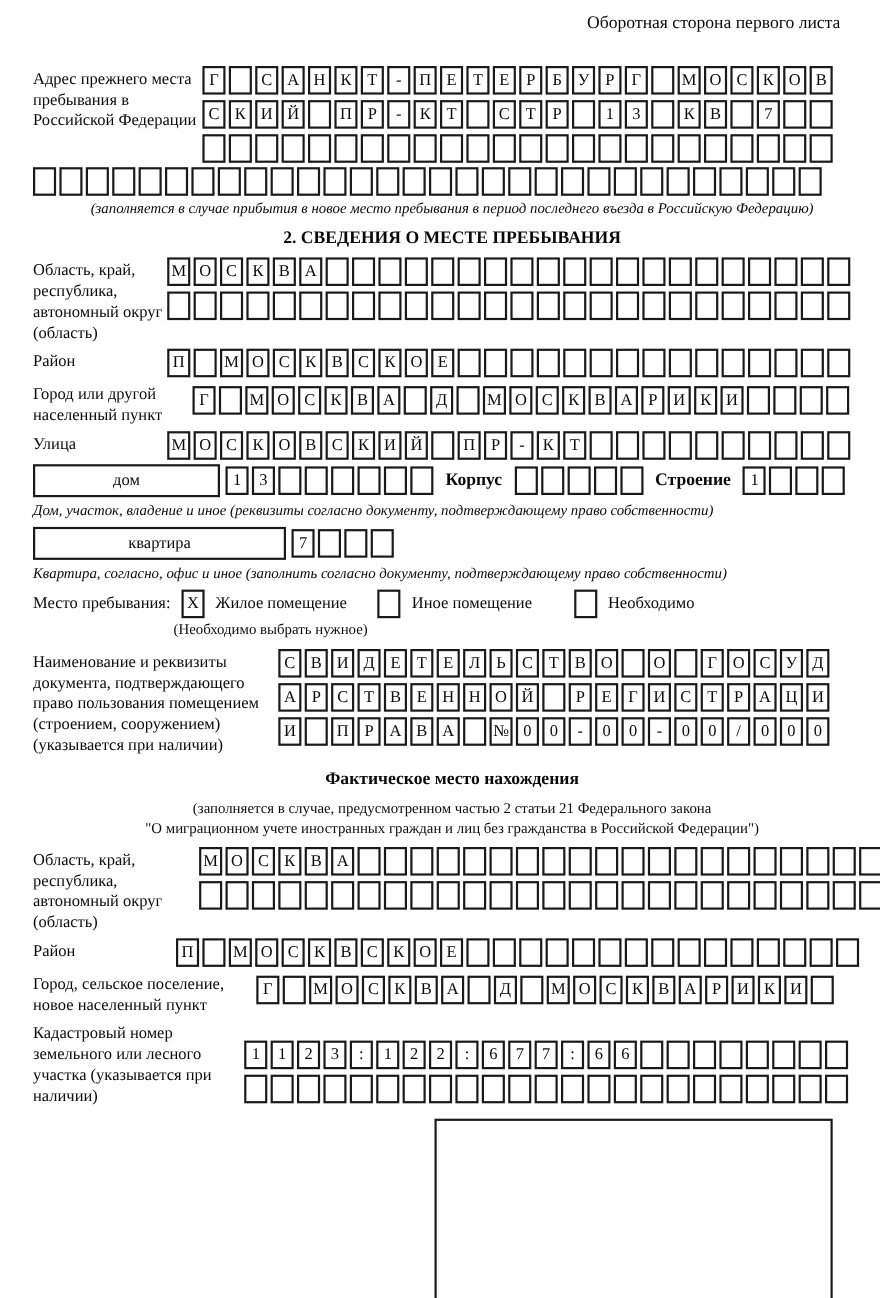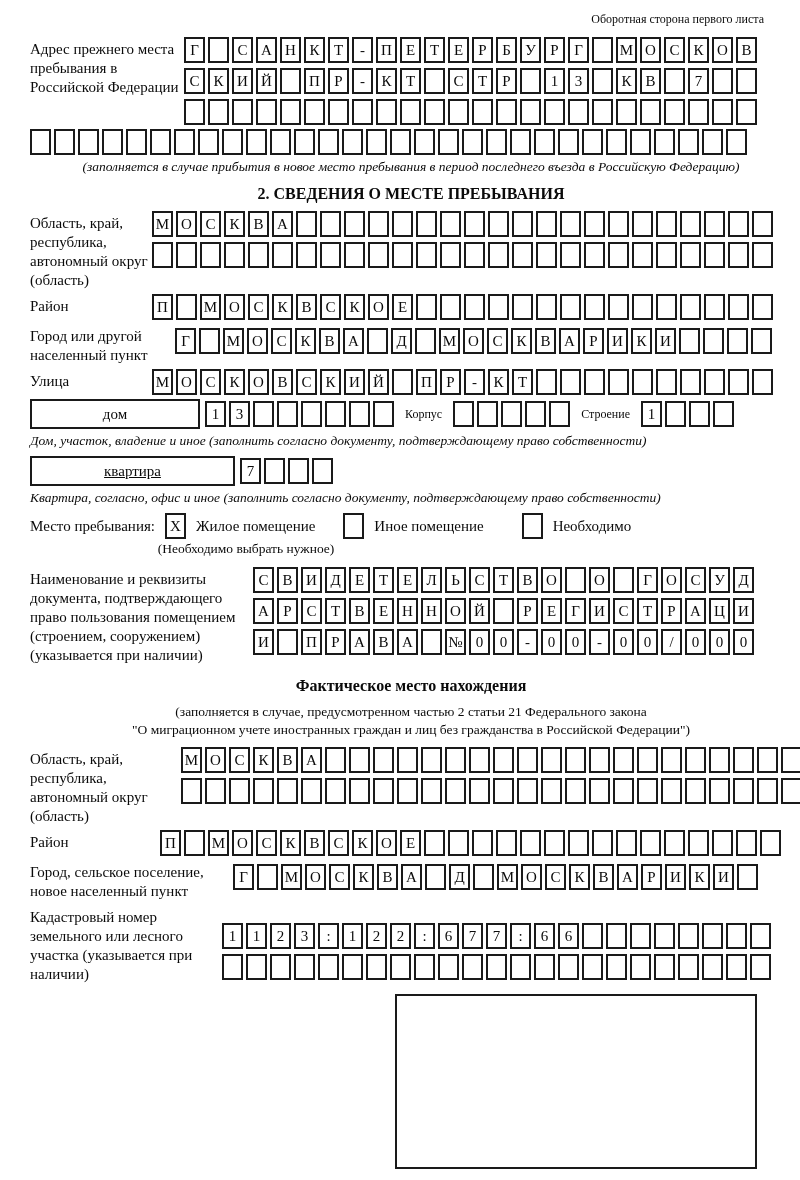--- a/index.html
+++ b/index.html
@@ -3,21 +3,21 @@
 <meta charset="utf-8">
 <style>
   * { margin:0; padding:0; box-sizing:border-box; }
   html,body { background:#fff; }
   body {
     width:800px; height:1180px; overflow:hidden;
     font-family:"Liberation Serif","DejaVu Serif",serif;
     color:#0a0a0a;
   }
   .page { width:800px; height:1180px; padding:12px 8px 0 30px; position:relative; }
-  .header-note { text-align:right; font-size:12px; padding-right:28px; margin-bottom:10px; }
+  .header-note { text-align:right; font-size:16px; padding-right:28px; margin-bottom:30px; }
 
   .frow { display:flex; align-items:flex-start; margin-bottom:4px; }
   .flabel { font-size:15px; line-height:19px; padding-top:3px; flex-shrink:0;font-family:Liberation Serif, serif; }
   .w154{width:154px;} .w122{width:122px;} .w145{width:145px;} .w223{width:223px;}
   .w151{width:151px;} .w130{width:130px;} .w203{width:203px;} .w192{width:192px;}
 
   .rows { display:flex; flex-direction:column; gap:5px; }
   .cells { display:flex; gap:3px; }
   .cell {
     width:21px; height:26px; border:2px solid #1a1a1a; background:#fff;
@@ -27,22 +27,22 @@
   .caption { font-size:13.5px; line-height:17px; margin:3px 0 7px 0;font-style:italic; }
   .caption.center { text-align:center; }
   .section-title { text-align:center; font-weight:bold; font-size:16px; margin:10px 0 8px 0; }
 
   .house-row { display:flex; align-items:center; gap:5px; margin:4px 0 2px 0;text-align:right; }
   .label-box {
     border:2px solid #1a1a1a; height:30px; display:flex; align-items:center; justify-content:center;
     font-size:15px;
   }
   .label-box.dom { width:170px; }
-  .label-box.kv  { width:205px;text-decoration:underline; }
-  .inline-lbl { font-size:12px; padding:0 6px; }
+  .label-box.kv  { width:230px; }
+  .inline-lbl { font-size:16px; padding:0 6px;font-weight:bold; }
 
   .stay-row { display:flex; align-items:center; gap:10px; margin:6px 0 2px 0; font-size:15px; }
   .stay-note { text-align:center; font-size:13.5px; margin:2px 0 10px 0; }
 
   .fact-caption { text-align:center; font-size:13.5px; line-height:18px; }
 
   .stamp-box {
     border:2px solid #1a1a1a; width:362px; height:175px;
     margin:10px 0 6px 365px; background:#fff;
   }
@@ -351,21 +351,21 @@
         <span class="cell"></span>
       </div>
     <span class="inline-lbl">Строение</span>
     <div class="cells">
         <span class="cell">1</span>
         <span class="cell"></span>
         <span class="cell"></span>
         <span class="cell"></span>
       </div>
   </div>
-  <div class="caption">Дом, участок, владение и иное (заполнить согласно документу, подтверждающему право собственности)</div>
+  <div class="caption">Дом, участок, владение и иное (реквизиты согласно документу, подтверждающему право собственности)</div>
 
   <div class="house-row">
     <div class="label-box kv">квартира</div>
     <div class="cells">
         <span class="cell">7</span>
         <span class="cell"></span>
         <span class="cell"></span>
         <span class="cell"></span>
       </div>
   </div>

